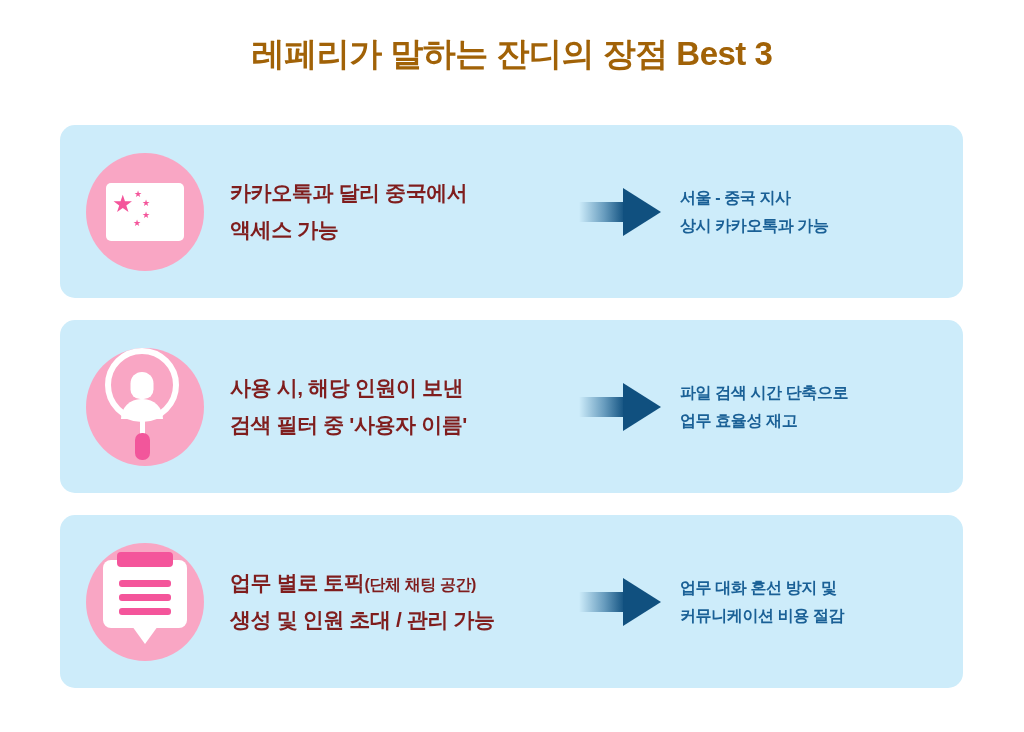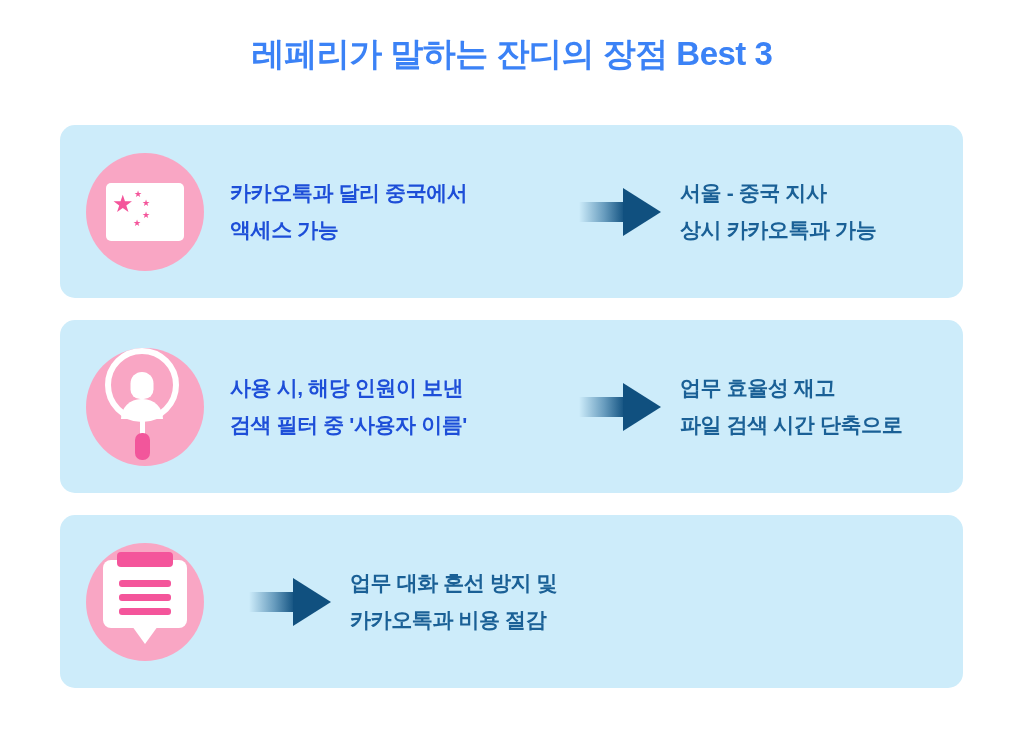--- a/index.html
+++ b/index.html
@@ -23,21 +23,21 @@
 
   
   .title {
     position: absolute;
     top: 32px;
     left: 0;
     width: 1024px;
     text-align: center;
     font-size: 33px;
     font-weight: bold;
-    color: #3b82f6;
+    color: #a16207;
     letter-spacing: -0.5px;
     white-space: nowrap;
   }
 
   
   .rows {
     position: absolute;
     top: 125px;
     left: 60px;
     width: 903px;
@@ -204,21 +204,21 @@
     border-radius: 3px;
   }
   .note-line.l1 { top: 30px; }
   .note-line.l2 { top: 44px; }
   .note-line.l3 { top: 58px; }
 
   
   .text-left {
     width: 330px;
     min-width: 330px;
-    color: #1d4ed8;
+    color: #7f1d1d;
     font-size: 21px;
     font-weight: bold;
     line-height: 1.72;
     letter-spacing: -0.4px;
   }
   .text-left .small {
     font-size: 16px;
   }
 
   
@@ -250,21 +250,21 @@
     height: 0;
     border-top: 24px solid transparent;
     border-bottom: 24px solid transparent;
     border-left: 38px solid #10507f;
   }
 
   
   .text-right {
     flex: 1;
     color: #1a6096;
-    font-size: 21px;
+    font-size: 16px;
     font-weight: bold;
     line-height: 1.72;
     letter-spacing: -0.4px;
   }
 </style>
 </head>
 <body>
 
 <div class="page">
 
@@ -320,47 +320,51 @@
           <div>사용 시, 해당 인원이 보낸</div>
           <div>검색 필터 중 '사용자 이름'</div>
         </div>
         <div class="arrow-wrap">
           <div class="arrow">
             <div class="arrow-shaft"></div>
             <div class="arrow-head"></div>
           </div>
         </div>
         <div class="text-right">
+          <div>파일 검색 시간 단축으로</div>
           <div>업무 효율성 재고</div>
-          <div>파일 검색 시간 단축으로</div>
         </div>
       </div>
     </div>
 
     <div class="row">
       <div class="row-inner">
         <div class="icon-wrap">
           <div class="circle">
             <div class="note">
               <div class="note-body"></div>
               <div class="note-tail"></div>
               <div class="note-header"></div>
               <div class="note-line l1"></div>
               <div class="note-line l2"></div>
               <div class="note-line l3"></div>
             </div>
           </div>
         </div>
+        <div class="text-left">
+          <div><span>업무 별로 토픽</span><span class="small">(단체 채팅 공간)</span></div>
+          <div>생성 및 인원 초대 / 관리 가능</div>
+        </div>
         <div class="arrow-wrap">
           <div class="arrow">
             <div class="arrow-shaft"></div>
             <div class="arrow-head"></div>
           </div>
         </div>
         <div class="text-right">
           <div>업무 대화 혼선 방지 및</div>
-          <div>카카오톡과 비용 절감</div>
+          <div>커뮤니케이션 비용 절감</div>
         </div>
       </div>
     </div>
 
   </div>
 </div>
 
 </body></html>

